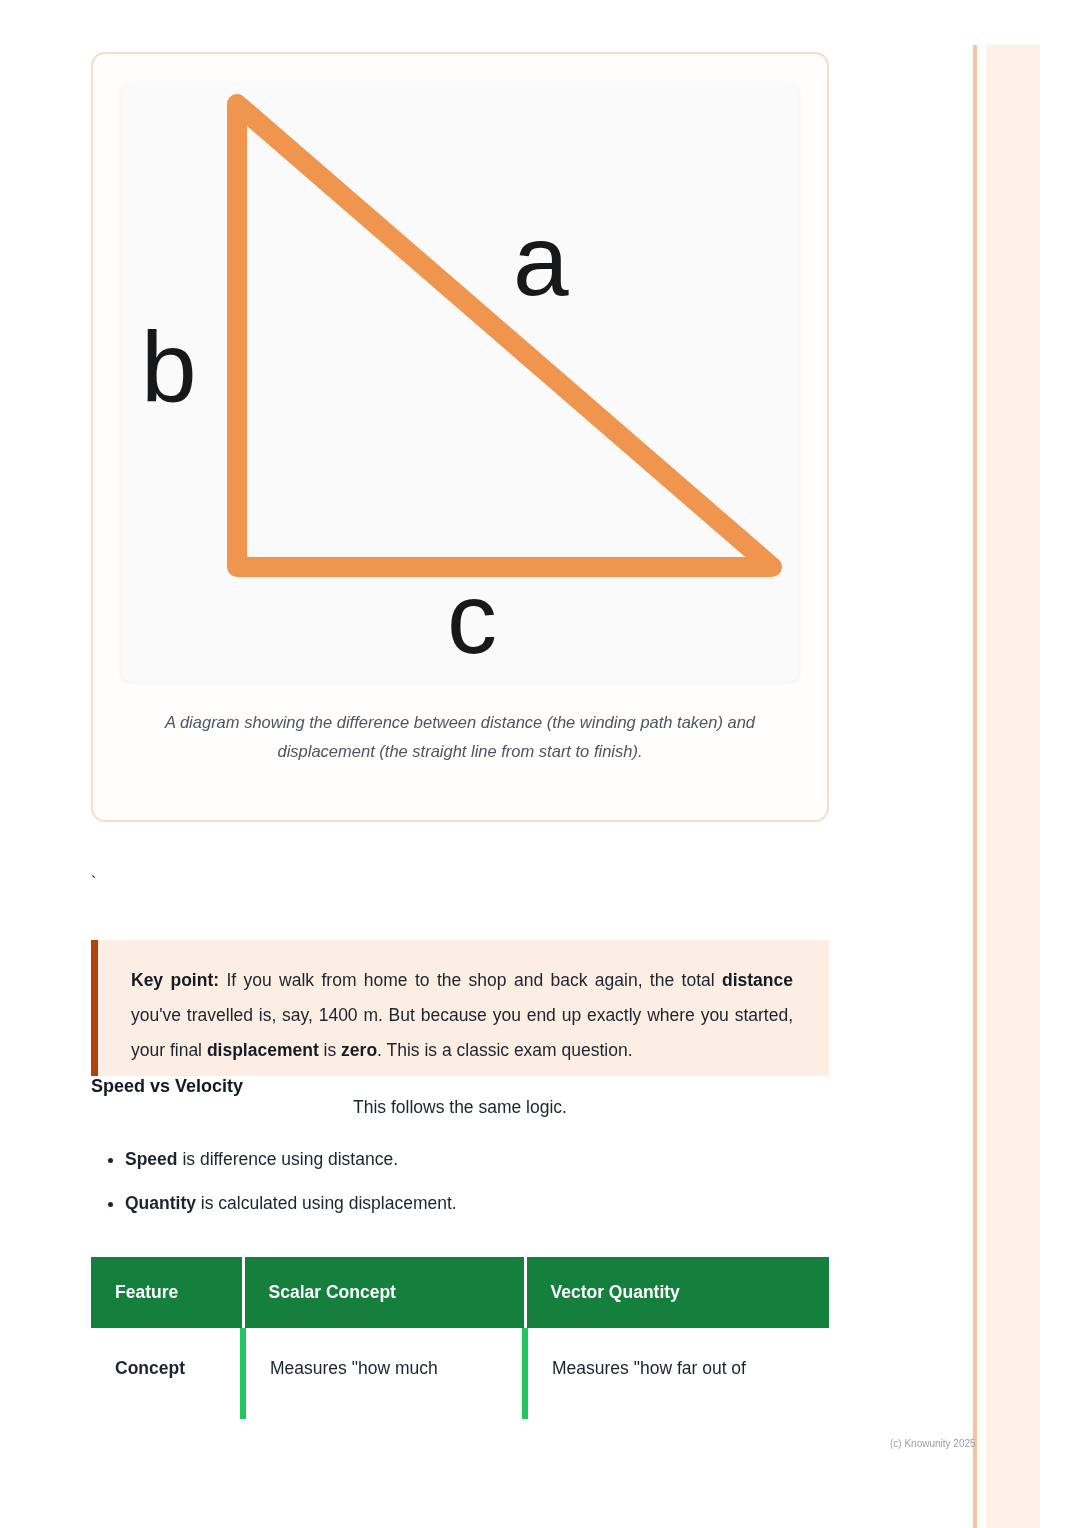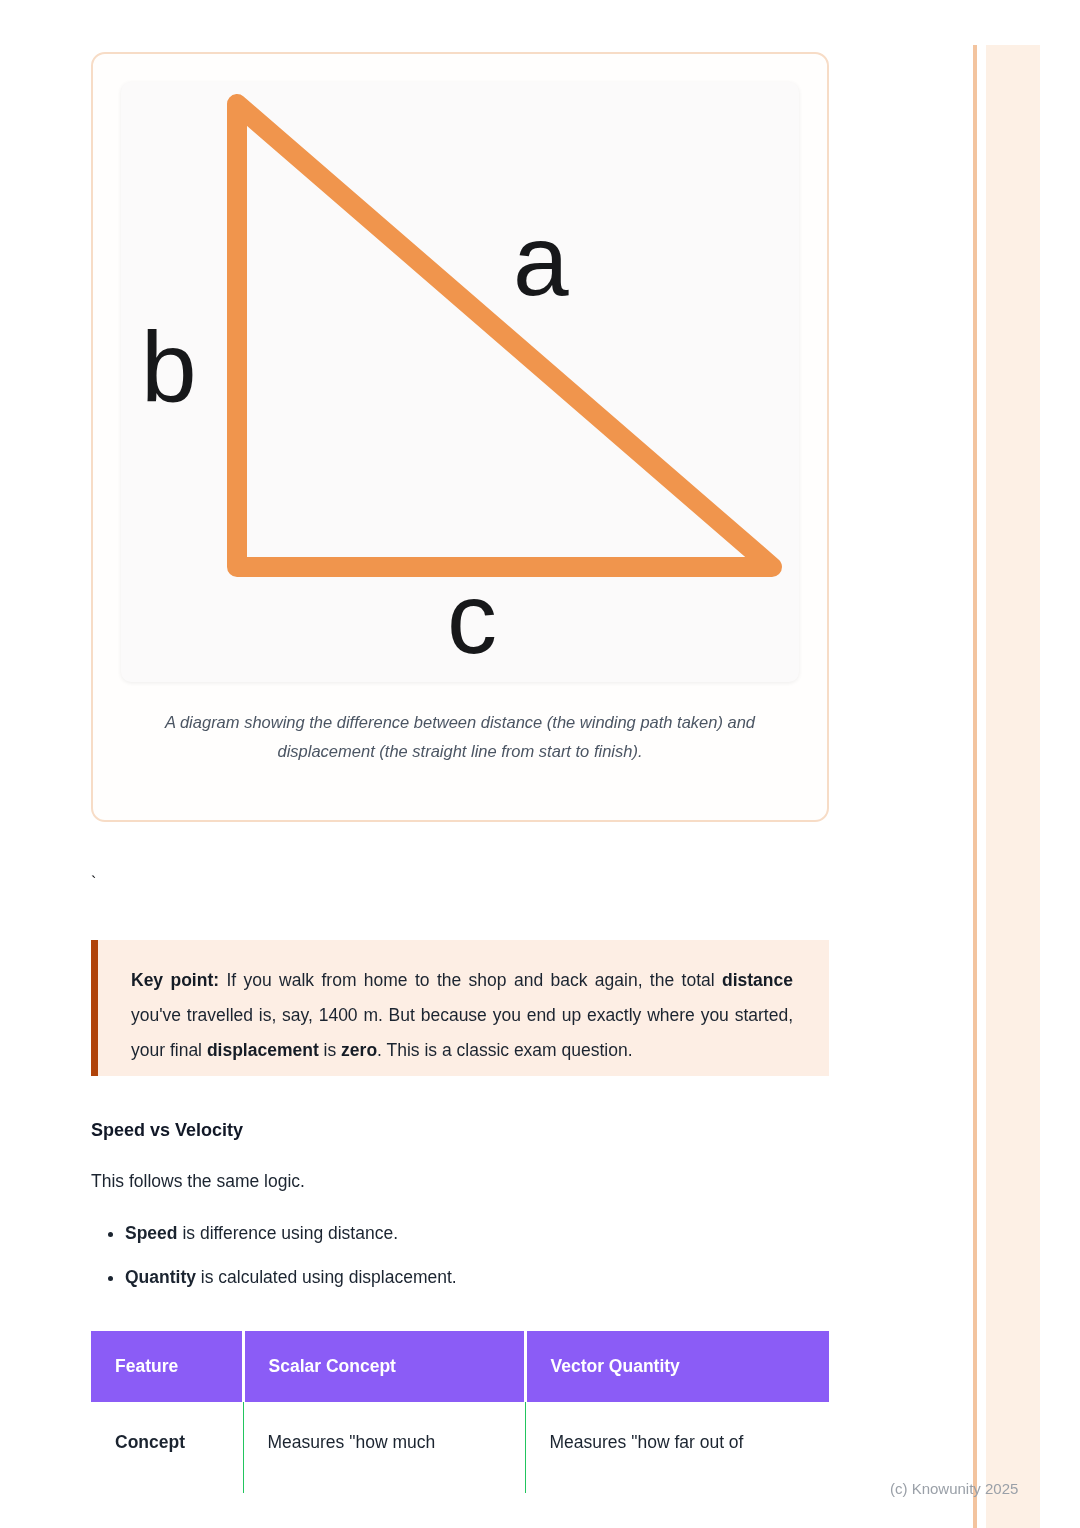--- a/index.html
+++ b/index.html
@@ -65,29 +65,28 @@
   }
   .callout p {
     font-size:17.5px;
     line-height:35px;
     text-align:justify;
     color:#1b2430;
   }
   .callout strong { font-weight:bold; color:#151c26; }
 
   .section-heading {
-    margin-top:44px;
     font-size:18px;
     font-weight:bold;
     color:#111827;
   }
   .section-intro {
-    margin-top:30px;
-    font-size:17.5px;
-    color:#1b2430;
+    font-size:17.5px;
+    color:#1b2430;
+    text-align:center;
   }
   ul.points {
     margin-top:28px;
     padding-left:34px;
     list-style:disc;
   }
   ul.points li {
     margin-bottom:17px;
     font-size:17.5px;
     line-height:27px;
@@ -99,57 +98,57 @@
   table.compare {
     margin-top:40px;
     width:100%;
     border-collapse:collapse;
     table-layout:fixed;
   }
   table.compare col.c1 { width:152px; }
   table.compare col.c2 { width:282px; }
   table.compare col.c3 { width:304px; }
   table.compare th {
-    background:#8b5cf6;
+    background:#15803d;
     color:#ffffff;
     text-align:left;
     font-size:17.5px;
     font-weight:bold;
     padding:25px 24px;
     border-right:3px solid #ffffff;
   }
   table.compare th:last-child { border-right:none; }
   table.compare td {
     padding:30px 24px 40px;
     font-size:17.5px;
     color:#1b2430;
     vertical-align:top;
-    border-right:1px solid #22c55e;
+    border-right:6px solid #22c55e;
     background:#ffffff;
   }
   table.compare td:last-child { border-right:none; }
   td.feature-cell { font-weight:bold; color:#111827; }
 
   
   .side-line {
     position:absolute;
     left:973px; top:45px;
     width:4px; height:1483px;
     background:#f3c49f;
   }
   .side-strip {
     position:absolute;
     left:986px; top:45px;
     width:54px; height:1483px;
     background:#fdf0e5;
   }
   .copyright {
     position:absolute;
-    left:890px; top:1480px;
-    font-size:15px;
+    left:890px; top:1438px;
+    font-size:10px;
     color:#9aa0a8;
     z-index:2;
   }
 </style>
 </head>
 <body>
 
 <div class="content">
 
   <div class="figure-card">

